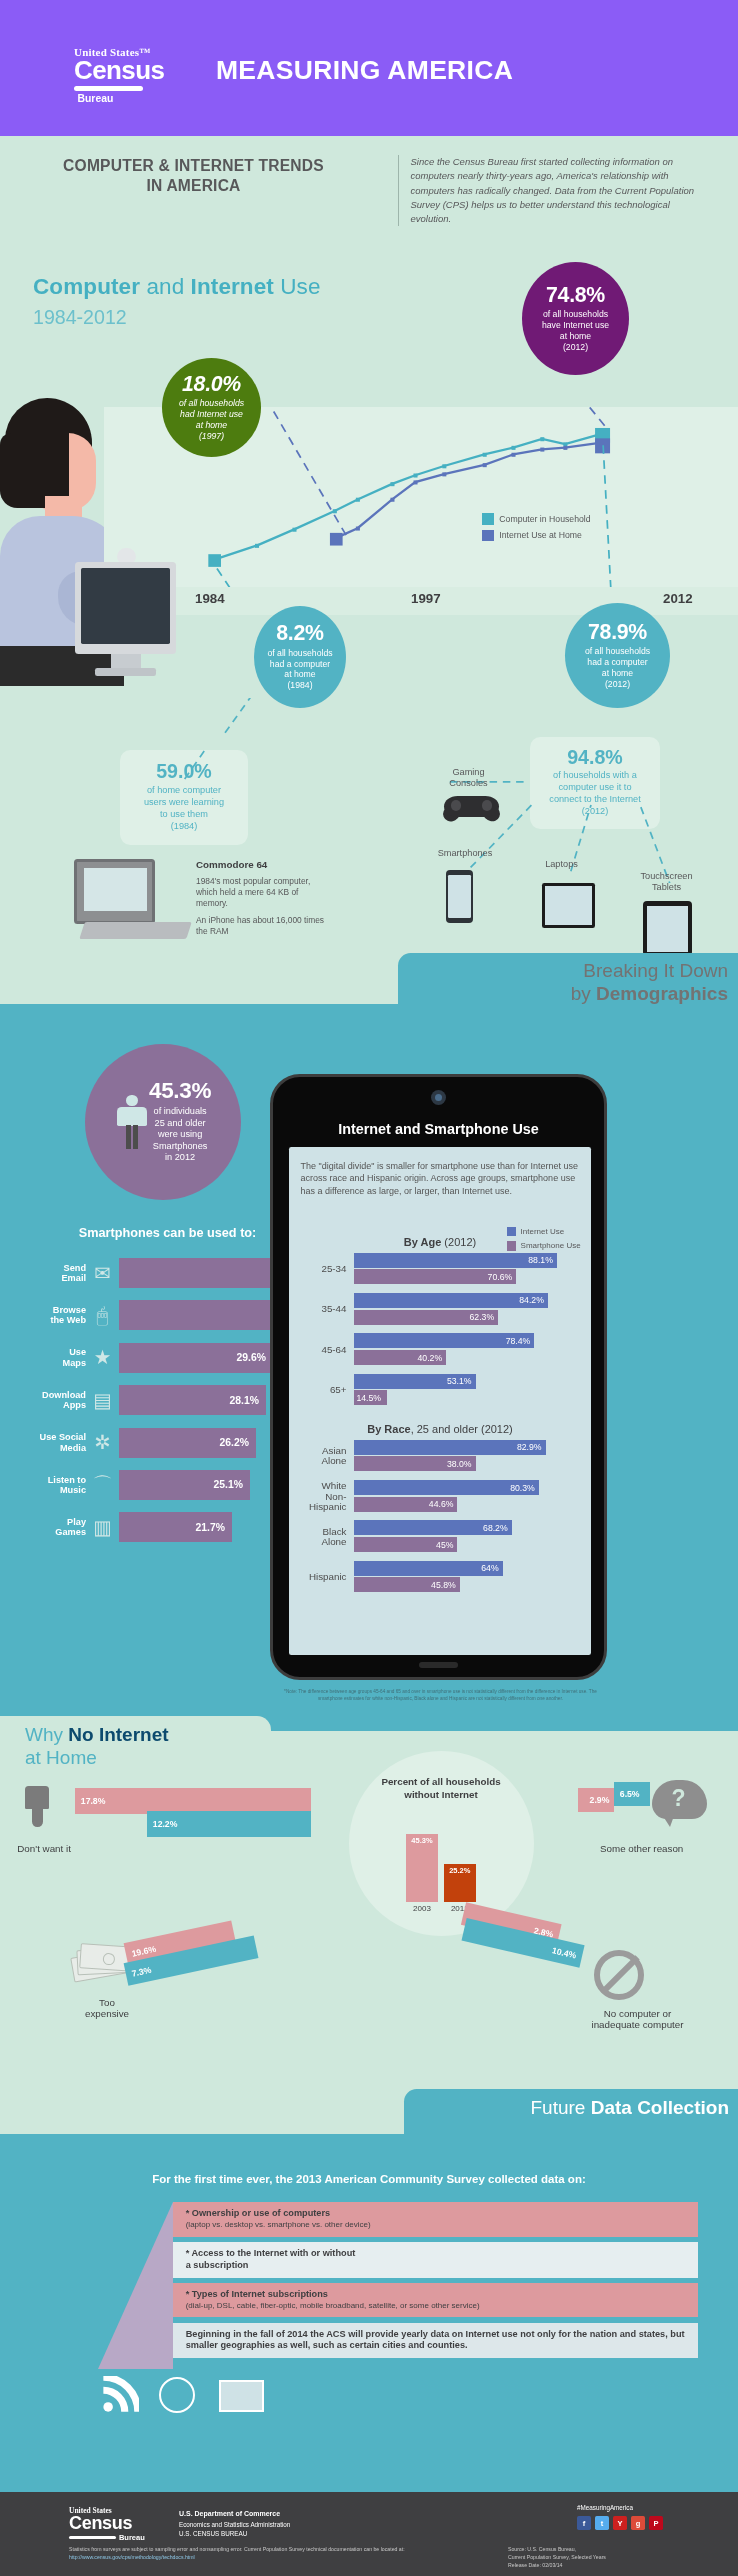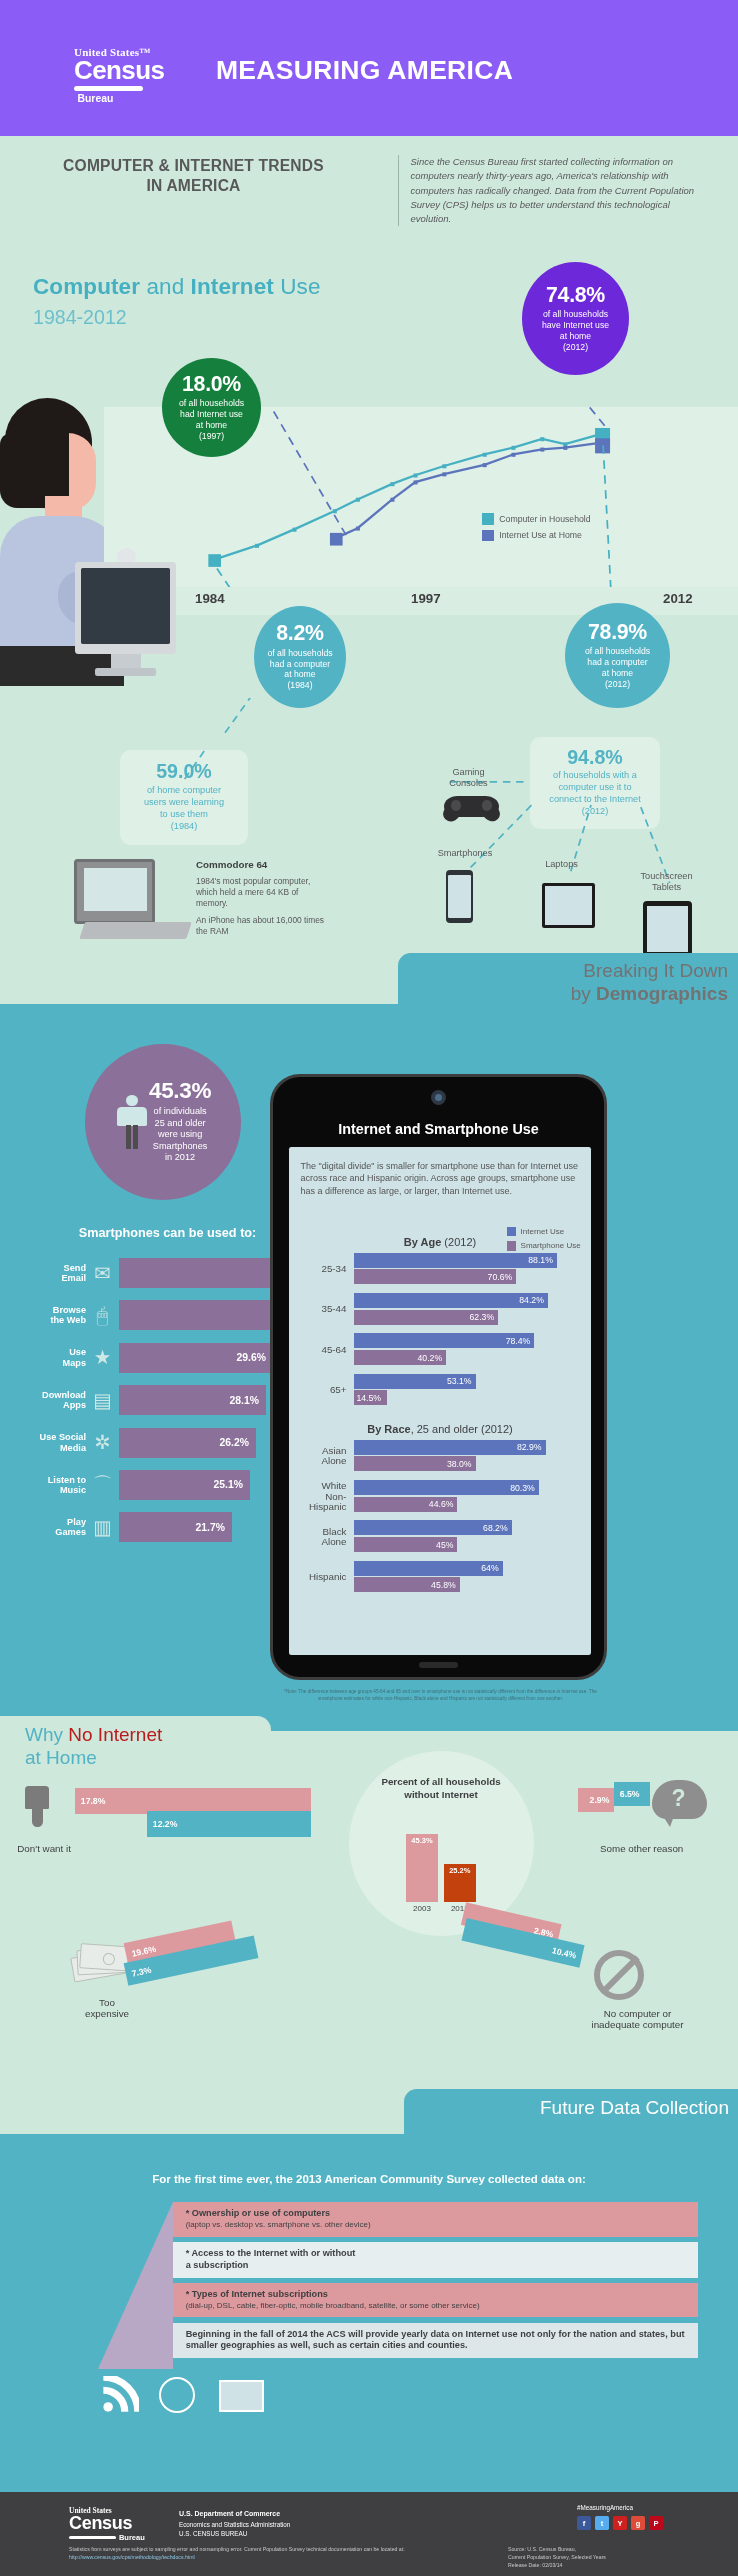--- a/index.html
+++ b/index.html
@@ -61,23 +61,23 @@
   #legend { left:482px; top:513px; }
   .lgrow { display:flex; align-items:center; margin-bottom:5.2px; }
   .lgsw { width:11.5px; height:11.5px; margin-right:5.8px; }
   .lgtx { font-size:8.7px; color:#58585a; }
 
   
   .bub { border-radius:50%; color:#fff; text-align:center; display:flex;
          flex-direction:column; align-items:center; justify-content:center; }
   .bub .big { font-weight:bold; line-height:1; letter-spacing:-0.3px; }
   .bub .sm  { font-size:8.7px; line-height:1.24; font-weight:300; margin-top:3.5px;}
-  #bub18 { left:162px; top:358px; width:99px; height:99px; background:#15803d; }
+  #bub18 { left:162px; top:358px; width:99px; height:99px; background:#4d7c0f;font-style:italic; }
   #bub18 .big { font-size:21.3px; }
-  #bub748{ left:522px; top:262px; width:107px; height:113px; background:#6d28d9; border-radius:50%;}
+  #bub748{ left:522px; top:262px; width:107px; height:113px; background:#701a75; border-radius:50%;}
   #bub748 .big { font-size:21.3px; }
   #bub82 { left:254px; top:606px; width:92px; height:102px; background:#52b3c4; }
   #bub82 .big { font-size:21.3px; }
   #bub789{ left:565px; top:603px; width:105px; height:105px; background:#52b3c4; }
   #bub789 .big { font-size:21.3px; }
 
   
   .callout { background:#dff0e7; border-radius:10.4px; color:#52b3c4; text-align:center;
              display:flex; flex-direction:column; align-items:center; justify-content:center; }
   .callout .big { font-size:19.6px; font-weight:bold; line-height:1; }
@@ -161,21 +161,21 @@
             color:#fff; font-size:8.7px; font-weight:normal; padding-right:4px; margin-bottom:1.7px;}
   .bg-bar.out { justify-content:flex-start; padding-left:2.9px; padding-right:0; }
   #ph-home { position:absolute; left:50%; margin-left:-19.6px; bottom:9.2px; width:39px; height:5.8px;
              background:#2a2a2a; border-radius:2.9px; }
   #ph-note { left:273px; top:1689px; width:335px; font-size:4.7px; color:#3f6f78; line-height:1.45; text-align:center;}
 
   
   #sec3-tab { left:0; top:1716px; width:271px; height:70px; background:#cfe8dc; border-radius:0 14px 0 0;}
   #sec3-band{ left:0; top:1759px; width:738px; height:363px; background:#cfe8dc; }
   #sec3-title{ left:25px; top:1723px; width:242px; color:#52b3c4; font-size:19px; font-weight:300; line-height:1.22;}
-  #sec3-title b { color:#b91c1c; font-weight:normal; }
+  #sec3-title b { color:#0c4a6e; font-weight:bold; }
 
   #donut-wrap { left:349px; top:1751px; width:185px; height:185px; }
   #donut { width:185px; height:185px; border-radius:50%; background:#dff0e7; }
   #donut-title { position:absolute; left:23px; top:25px; width:138px; text-align:center;
                  font-size:9.8px; font-weight:bold; color:#3f3f41; line-height:1.3;}
   #donut-bars { position:absolute; left:57px; top:82px; width:73px; height:69px; display:flex;
                 align-items:flex-end; gap:5.8px; }
   .db { width:32px; display:flex; align-items:flex-start; justify-content:center;
         color:#fff; font-size:7.5px; font-weight:bold; padding-top:2.3px; }
   #donut-xlabels { position:absolute; left:57px; top:153px; width:73px; display:flex; gap:5.8px; }
@@ -214,21 +214,21 @@
   #nocomp-bar { position:absolute; left:-5.2px; top:16px; width:50px; height:6.3px; background:#9b9b9b; transform:rotate(-45deg);}
   #wn4-a { left:461px; top:1924px; width:98px; height:23px; background:#dd9a9e; transform:rotate(13deg); transform-origin:right center; justify-content:flex-end; padding-right:5.8px; padding-left:0;}
   #wn4-b { left:461px; top:1945px; width:121px; height:23px; background:#52b3c4; transform:rotate(13deg); transform-origin:right center; justify-content:flex-end; padding-right:5.8px; padding-left:0;}
   #wn4-lab { left:571px; top:2008px; width:133px; text-align:center;}
 
   
   #sec4-tab { left:404px; top:2089px; width:335px; height:55px; background:#52b3c4; border-radius:12.7px 0 0 0;}
   #sec4-band{ left:0; top:2134px; width:738px; height:358px; background:#52b3c4; }
   #sec4-title{ left:415px; top:2097px; width:314px; text-align:right; color:#fff;
                font-size:19px; font-weight:300;}
-  #sec4-title b { font-weight:normal; }
+  #sec4-title b { font-weight:bold; }
   #sec4-lead { left:0; top:2173px; width:738px; text-align:center; color:#fff;
                font-size:11.5px; font-weight:bold; }
   #sec4-items { left:173px; top:2202px; width:525px; }
   .s4item { background:#dd9a9e; margin-bottom:5.2px; padding:6.3px 9.2px 6.3px 12.7px; color:#3f3f41; }
   .s4item.alt { background:#e6eef0; }
   .s4item.hl { background:#dde7ea; }
   .s4item .t1 { font-size:9.2px; font-weight:bold; line-height:1.26;}
   .s4item .t2 { font-size:8px; line-height:1.3; }
   #s4-wedge { left:98px; top:2202px; width:75px; height:167px; background:#b8a8c6;
               clip-path:polygon(100% 0, 100% 100%, 0 100%); }

